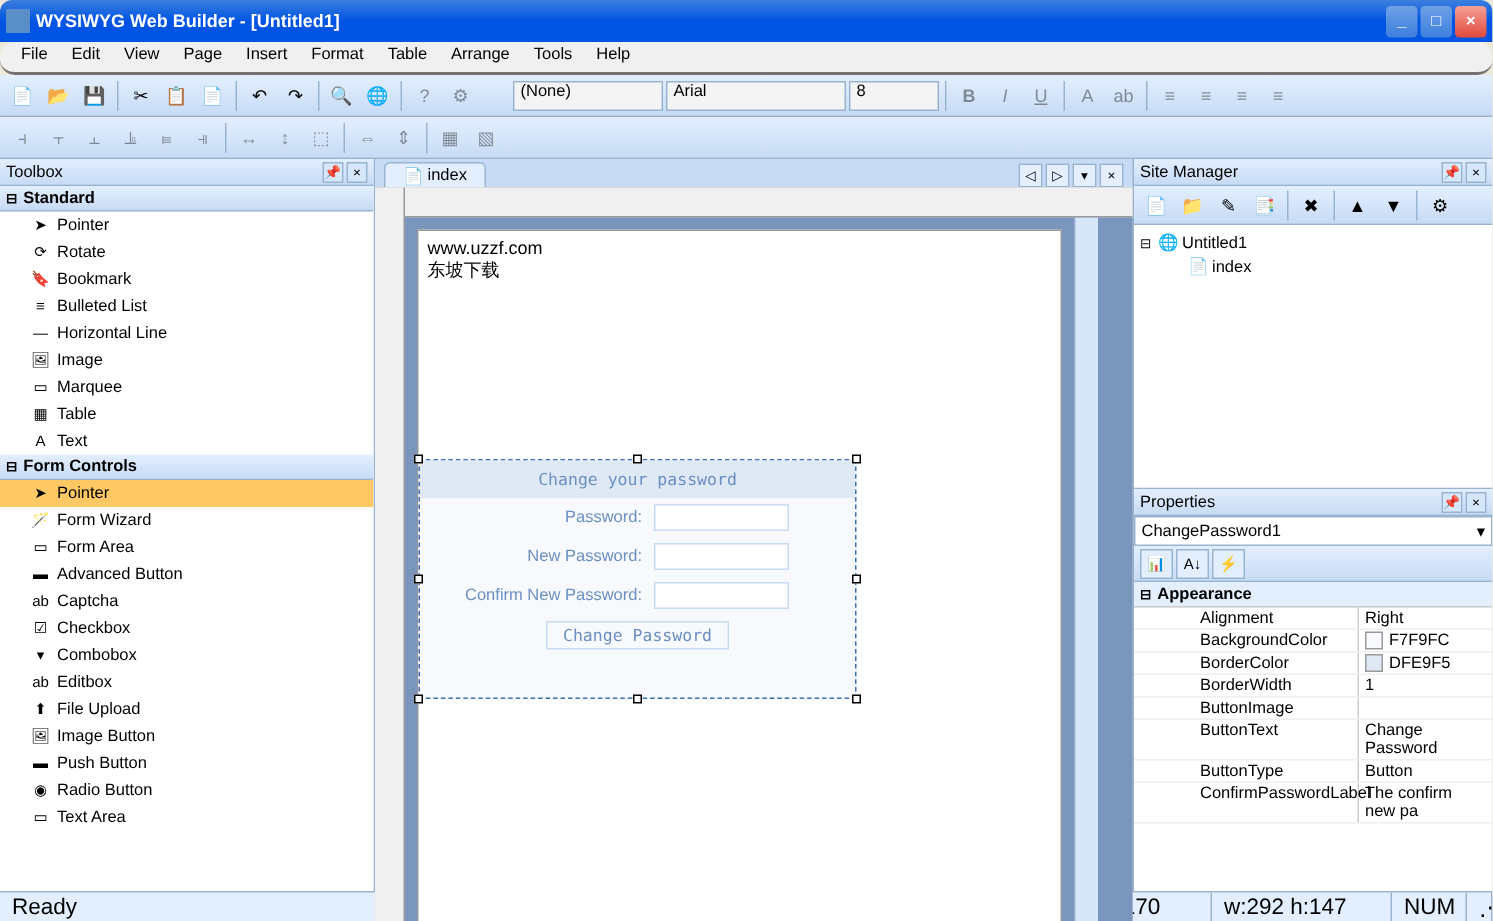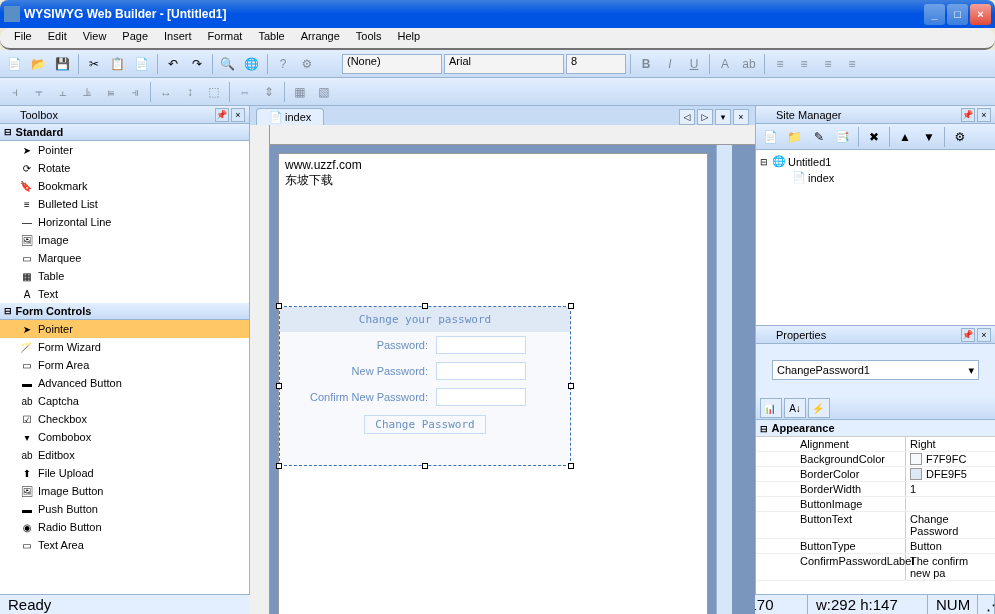--- a/index.html
+++ b/index.html
@@ -15,21 +15,21 @@
 .menu-item { padding: 2px 6px; font-size: 11px; cursor: pointer; }
 .toolbar { height: 28px; background: linear-gradient(to bottom, #e3efff, #c7dbf5); border-bottom: 1px solid #99b4d1; display: flex; align-items: center; padding: 0 4px; gap: 2px; }
 .toolbar2 { height: 28px; background: linear-gradient(to bottom, #e3efff, #c7dbf5); border-bottom: 1px solid #99b4d1; display: flex; align-items: center; padding: 0 4px; gap: 2px; }
 .tbtn { width: 22px; height: 22px; display: flex; align-items: center; justify-content: center; cursor: pointer; border: 1px solid transparent; font-size: 12px; }
 .tbtn.dis { opacity: 0.4; cursor: default; }
 .tsep { width: 1px; height: 20px; background: #99b4d1; margin: 0 2px; }
 .tselect { height: 20px; font-size: 11px; border: 1px solid #99b4d1; background: #f4f4f4; padding: 0 4px; min-width: 60px; }
 .main { display: flex; height: calc(100% - 28px - 22px - 28px - 28px - 20px); }
 .panel { display: flex; flex-direction: column; background: #e3efff; }
 .panel-hdr { height: 18px; background: linear-gradient(to bottom, #e3efff, #c7dbf5); display: flex; align-items: center; padding: 0 4px; font-size: 11px; border-bottom: 1px solid #99b4d1; }
-.panel-hdr-text { flex: 1; margin-left: 16px; }
+.panel-hdr-text { flex: 1; }
 .panel-hdr-btn { width: 14px; height: 14px; border: 1px solid #99b4d1; display: flex; align-items: center; justify-content: center; font-size: 9px; cursor: pointer; margin-left: 2px; background: #d7e7fa; }
 .toolbox { width: 250px; border-right: 1px solid #99b4d1; }
 .tb-body { flex: 1; overflow-y: auto; background: white; }
 .tb-cat { background: linear-gradient(to bottom, #e3efff, #c7dbf5); padding: 2px 4px; font-size: 11px; font-weight: bold; border-bottom: 1px solid #99b4d1; display: flex; align-items: center; cursor: pointer; }
 .tb-cat::before { content: "⊟"; margin-right: 4px; font-size: 9px; }
 .tb-item { padding: 2px 4px 2px 20px; font-size: 11px; display: flex; align-items: center; cursor: pointer; }
 .tb-item.sel { background: #ffc864; }
 .tb-icon { width: 14px; height: 14px; margin-right: 4px; display: inline-flex; align-items: center; justify-content: center; font-size: 10px; }
 .center { flex: 1; display: flex; flex-direction: column; background: #7a96bc; position: relative; }
 .tabbar { height: 22px; display: flex; align-items: flex-end; padding: 2px 6px 0 6px; background: #c7dbf5; }
@@ -60,21 +60,21 @@
 .vscroll { width: 16px; background: #d7e7fa; border-left: 1px solid #99b4d1; }
 .right { width: 240px; display: flex; flex-direction: column; border-left: 1px solid #99b4d1; }
 .site-mgr { flex: 0 0 220px; display: flex; flex-direction: column; background: #e3efff; border-bottom: 1px solid #99b4d1; }
 .sm-toolbar { height: 26px; background: linear-gradient(to bottom, #e3efff, #c7dbf5); display: flex; align-items: center; padding: 0 4px; gap: 2px; border-bottom: 1px solid #99b4d1; }
 .tree { flex: 1; background: white; padding: 4px; font-size: 11px; overflow: auto; }
 .tree-node { padding: 1px 0 1px 16px; display: flex; align-items: center; }
 .tree-node.root { padding-left: 0; }
 .tree-exp { width: 12px; font-size: 9px; }
 .tree-icon { width: 14px; height: 14px; margin-right: 2px; }
 .props { flex: 1; display: flex; flex-direction: column; background: #e3efff; }
-.props-combo { height: 20px; border: 1px solid #99b4d1; font-size: 11px; margin: 16px; padding: 1px 4px; background: white; display: flex; align-items: center; }
+.props-combo { height: 20px; border: 1px solid #99b4d1; font-size: 11px; margin: 0; padding: 1px 4px; background: white; display: flex; align-items: center; }
 .props-tabs { height: 24px; display: flex; padding: 2px 4px; gap: 2px; background: linear-gradient(to bottom, #e3efff, #c7dbf5); border-bottom: 1px solid #99b4d1; }
 .props-tab { width: 22px; height: 20px; border: 1px solid #99b4d1; background: #e3efff; display: flex; align-items: center; justify-content: center; cursor: pointer; font-size: 10px; }
 .props-grid { flex: 1; background: white; overflow: auto; font-size: 11px; }
 .props-cat { background: #e3efff; padding: 2px 4px; font-weight: bold; border-bottom: 1px solid #ccc; }
 .props-cat::before { content: "⊟"; margin-right: 4px; font-size: 9px; }
 .props-row { display: flex; border-bottom: 1px solid #eee; padding-left: 40px; }
 .props-name { width: 110px; padding: 1px 4px; border-right: 1px solid #ccc; }
 .props-val { flex: 1; padding: 1px 4px; display: flex; align-items: center; }
 .color-sw { width: 12px; height: 12px; border: 1px solid #999; margin-right: 4px; }
 .statusbar { height: 20px; background: #e3efff; border-top: 1px solid #99b4d1; display: flex; align-items: center; font-size: 15px; }

